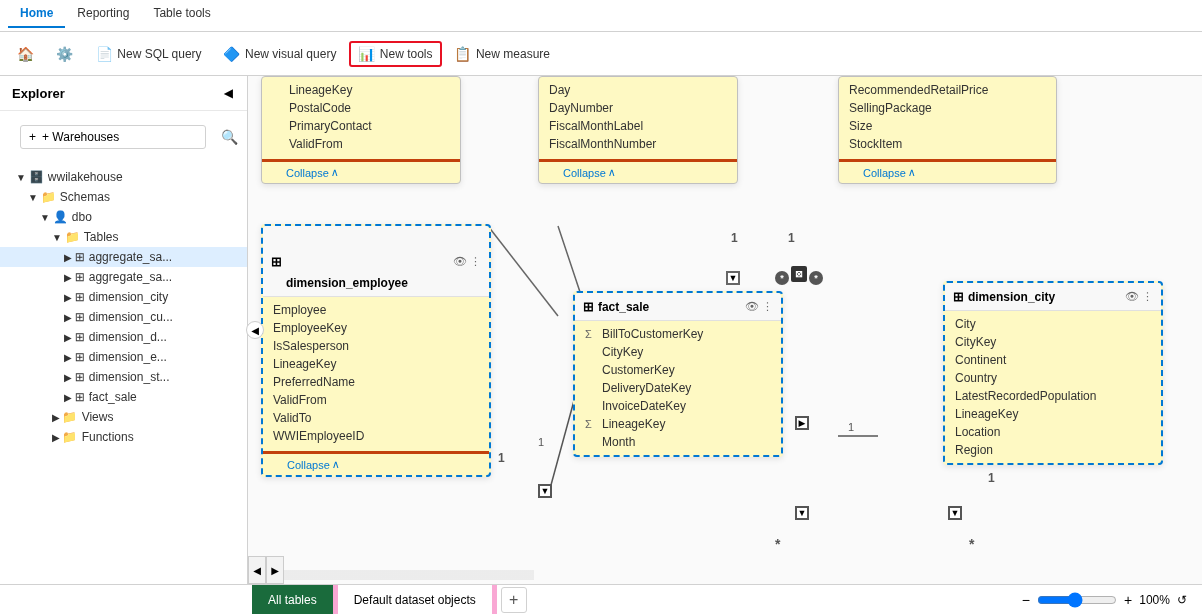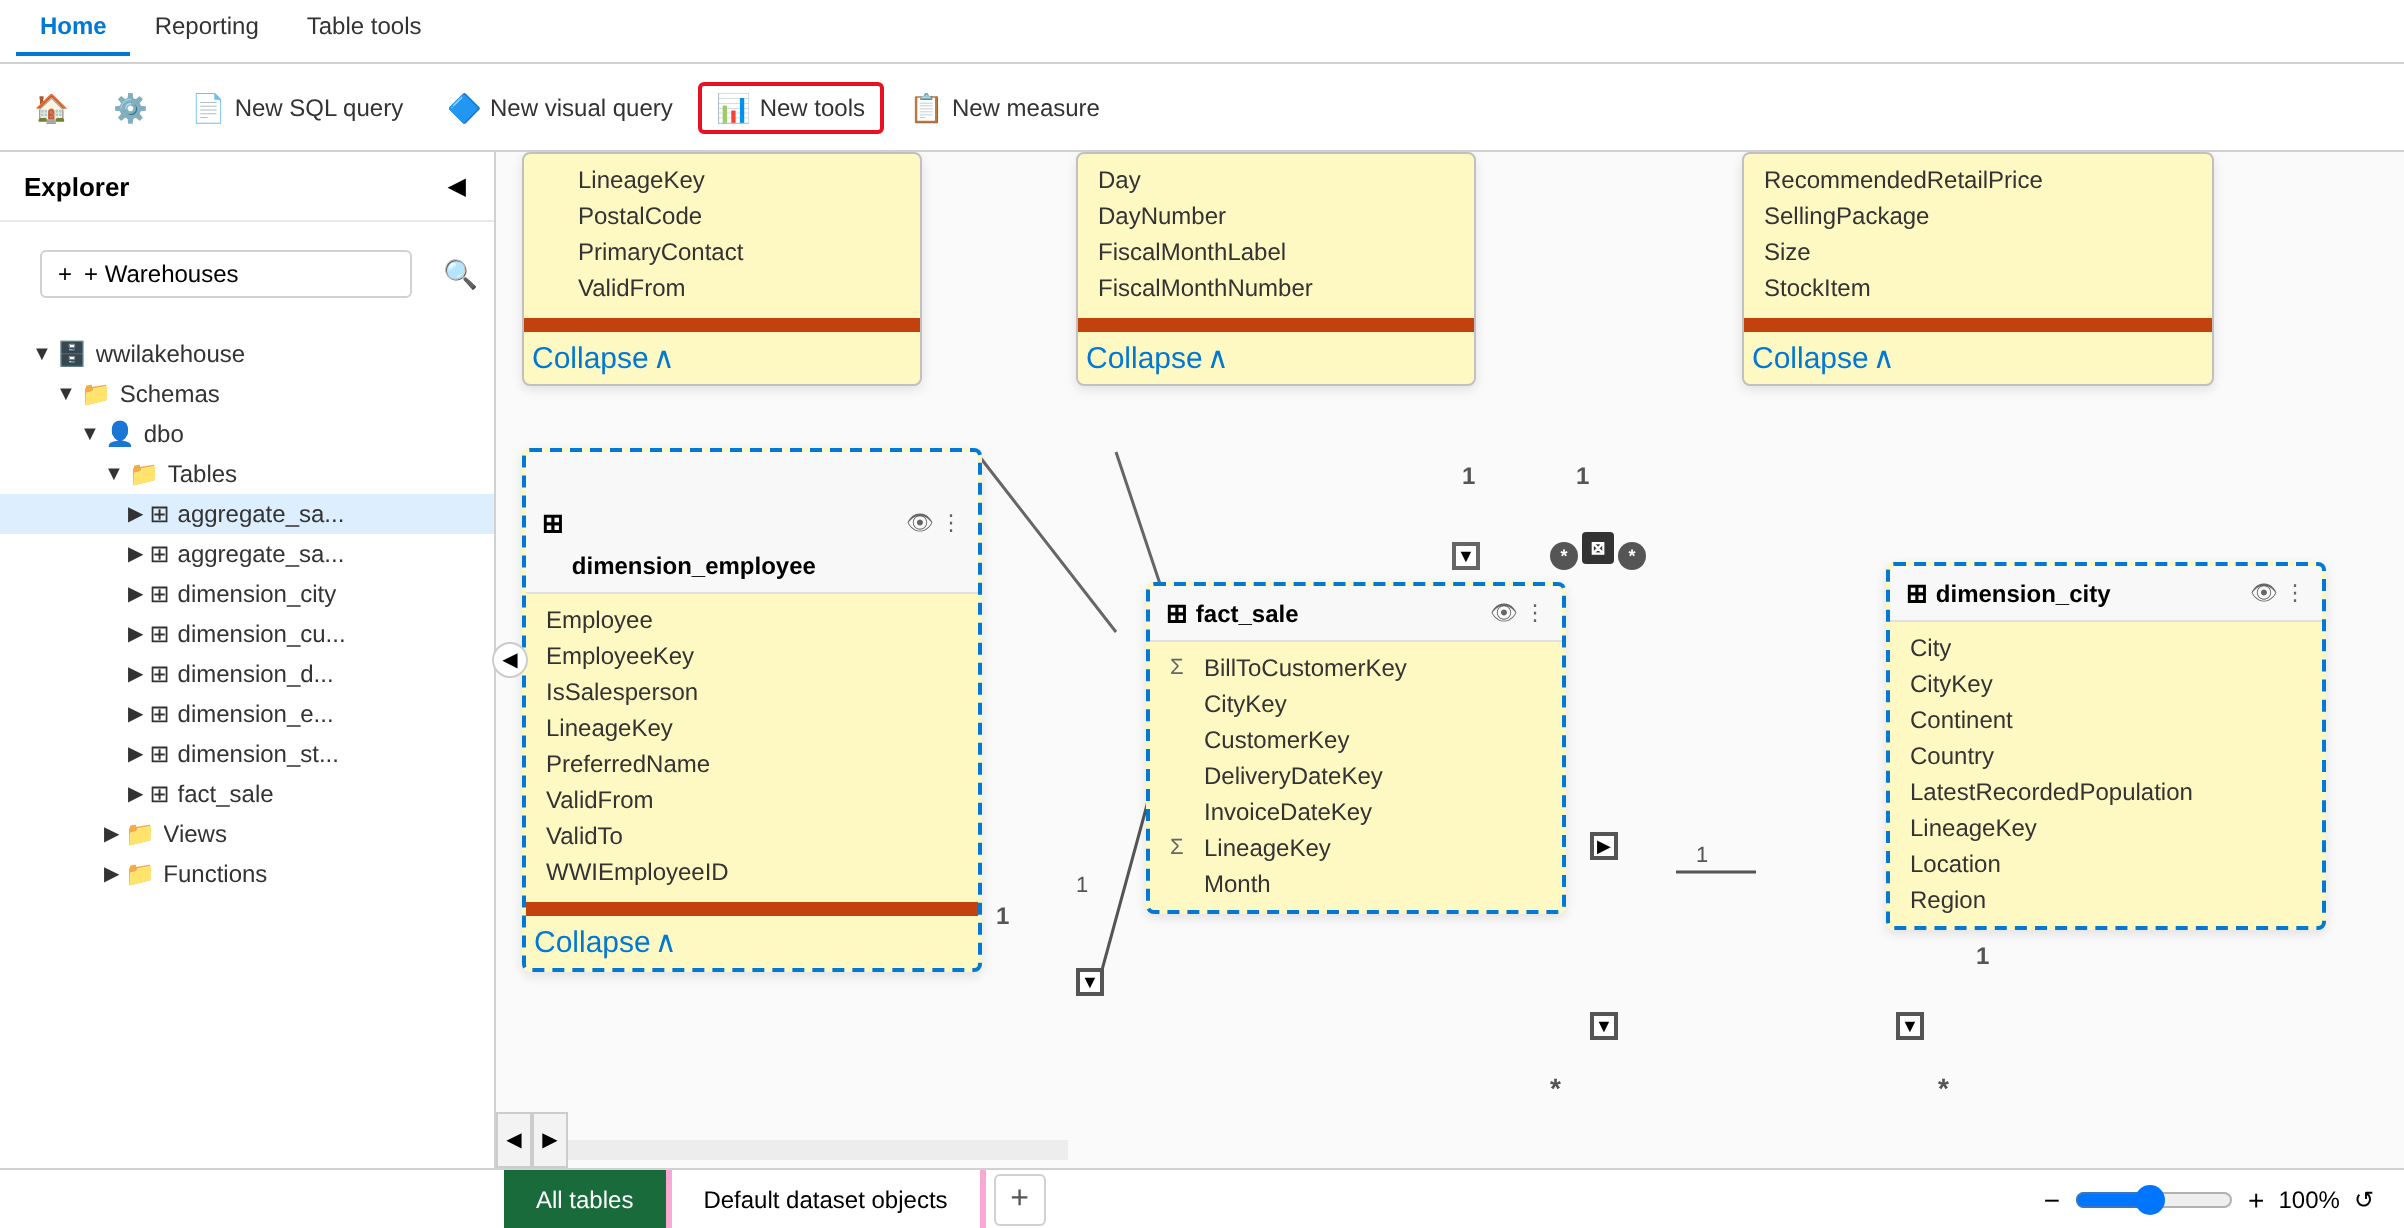--- a/index.html
+++ b/index.html
@@ -44,25 +44,25 @@
     
     .db-table { position: absolute; background: #fef9c3; border: 1px solid #c0c0c0; border-radius: 4px; min-width: 180px; box-shadow: 0 2px 6px rgba(0,0,0,0.1); font-size: 12px; }
     .db-table.selected { border: 2px solid #0078d4; border-style: dashed; }
     .db-table-header { display: flex; align-items: center; justify-content: space-between; padding: 6px 8px; border-bottom: 1px solid #e0e0e0; background: #f8f8f8; border-radius: 4px 4px 0 0; font-weight: 600; font-size: 12px; }
     .db-table-header-left { display: flex; align-items: center; gap: 4px; }
     .db-table-actions { display: flex; gap: 3px; }
     .db-table-action { background: none; border: none; cursor: pointer; font-size: 11px; color: #666; }
     .db-table-body { padding: 4px 0; }
     .db-field { display: flex; align-items: center; padding: 2px 10px; font-size: 12px; color: #333; }
     .db-field-icon { margin-right: 5px; font-size: 11px; color: #666; width: 12px; }
-    .db-collapse { padding: 4px 4px; color: #0078d4; cursor: pointer; font-size: 15px; display: flex; align-items: center; gap: 2px; border-top: 7px solid #c2410c; margin-top: 2px; }
+    .db-collapse { padding: 4px 24px; color: #0078d4; cursor: pointer; font-size: 11px; display: flex; align-items: center; gap: 2px; border-top: 3px solid #c2410c; margin-top: 2px; }
 
     
     .bottom-bar { display: flex; align-items: center; background: #fff; border-top: 1px solid #d1d1d1; height: 30px; padding: 0 4px; gap: 0; }
-    .bottom-tab { padding: 0 16px; height: 30px; display: flex; align-items: center; font-size: 12px; cursor: pointer; border-right: 3px solid #f9a8d4; }
+    .bottom-tab { padding: 0 16px; height: 30px; display: flex; align-items: center; font-size: 12px; cursor: pointer; border-right: 5px solid #f9a8d4; }
     .bottom-tab.active { background: #1a6b3c; color: white; }
     .add-tab-btn { width: 26px; height: 26px; display: flex; align-items: center; justify-content: center; border: 1px solid #d1d1d1; border-radius: 3px; cursor: pointer; font-size: 16px; margin-left: 4px; background: white; color: #555; }
 
     
     .zoom-controls { display: flex; align-items: center; gap: 4px; margin-left: auto; padding-right: 8px; font-size: 12px; }
     .zoom-btn { background: none; border: none; cursor: pointer; font-size: 14px; padding: 0 3px; }
 
     
     .connector-svg { position: absolute; top: 0; left: 0; width: 100%; height: 100%; pointer-events: none; }
   </style>
@@ -261,21 +261,21 @@
         <div class="db-field">
           <span>FiscalMonthNumber</span>
         </div>
       </div>
       <div class="db-collapse">
         <span>Collapse</span>
         <span>∧</span>
       </div>
     </div>
 
-    <div class="db-table" style="left:623px; top:0px; width:236px;">
+    <div class="db-table" style="left:590px; top:0px; width:219px;">
       <div class="db-table-body">
         <div class="db-field">
           <span>RecommendedRetailPrice</span>
         </div>
         <div class="db-field">
           <span>SellingPackage</span>
         </div>
         <div class="db-field">
           <span>Size</span>
         </div>

